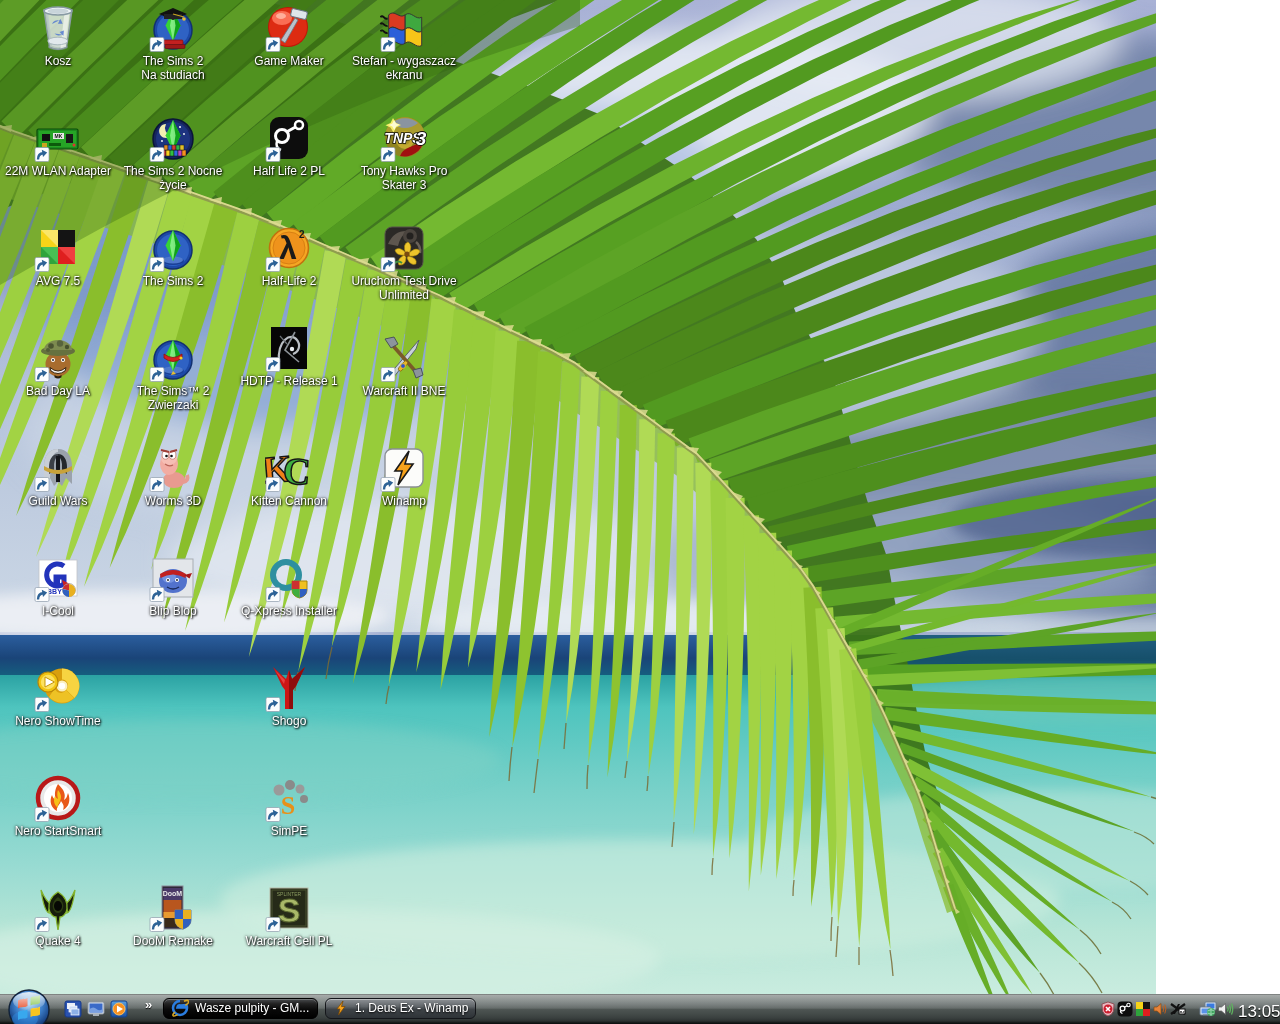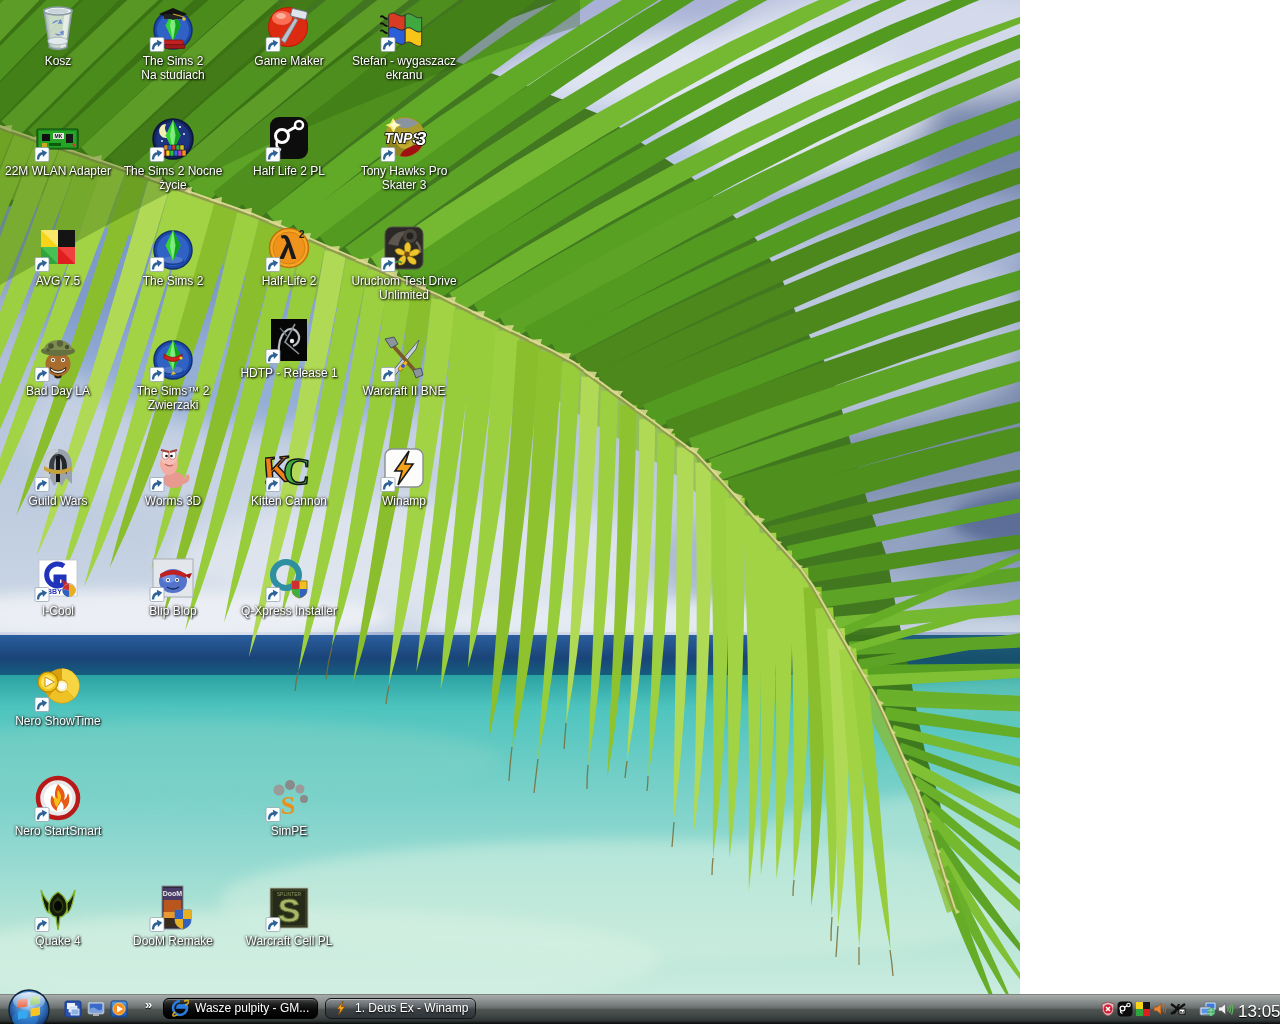--- a/index.html
+++ b/index.html
@@ -1,15 +1,15 @@
 <!DOCTYPE html>
 <html><head><meta charset="utf-8"><style>
 * { margin:0; padding:0; box-sizing:border-box; }
 html,body { width:1280px; height:1024px; overflow:hidden; font-family:"Liberation Sans", sans-serif; }
-#desk { position:absolute; left:0; top:0; width:1020px; height:994px; overflow:hidden; background:#9dabd0; }
+#desk { position:absolute; left:0; top:0; width:1156px; height:994px; overflow:hidden; background:#9dabd0; }
 #desk > svg.bg { position:absolute; left:0; top:0; }
 .cell { position:absolute; width:110px; text-align:center; }
 .ic { width:48px; height:48px; margin:4px auto 0; }
 .lb { margin-top:3px; font-size:12px; line-height:13.5px; color:#fff;
       text-shadow:1px 1px 2px #000, 0 0 3px #000; }
 #bar { position:absolute; left:0; top:994px; width:1280px; height:30px;
   background:linear-gradient(to bottom,#454a49 0,#8e9492 1.5px,#838a88 15%,#6f7675 35%,#606765 48%,#4d5452 52%,#454c4a 65%,#3a403f 80%,#2c3231 90%,#141817 96%,#0b0d0d 100%); }
 #bar .sheen { position:absolute; left:0; top:0; width:100%; height:14px;
   background:linear-gradient(to bottom, rgba(255,255,255,0.22), rgba(255,255,255,0.03)); }
 .ql { position:absolute; top:6px; }
@@ -555,21 +555,21 @@
           <polygon points="24,6 26.5,21.5 24,37 21,21.5" fill="#8af08a" opacity="0.9"></polygon>
           <path d="M15,20 Q24,27 33,20 L33,24 Q24,31 15,24 Z" fill="#d42020" stroke="#8e1010" stroke-width="0.8"></path>
           <circle cx="32" cy="24" r="1.6" fill="#f5d020"></circle>
           <path d="M24,37 l3,3 l-5,1 z" fill="#e8c030"></path>
           <rect x="1" y="33.5" width="14" height="14" rx="1.5" fill="#fcfdfe" stroke="#8e9cac" stroke-width="0.7"></rect>
           <path d="M4,45.5 Q4,39.5 9.2,39.2" fill="none" stroke="#2d6296" stroke-width="2.4"></path>
           <path d="M7.8,35.8 L13.2,38.6 L9,43 Z" fill="#2d6296"></path>
         </svg></div>
       <div class="lb">The Sims™  2<br>Zwierzaki</div>
     </div>
-<div class="cell" style="left:234px;top:312px">
+<div class="cell" style="left:234px;top:320px">
       <div class="ic"><svg width="48" height="48" viewBox="0 0 48 48">
           <rect x="6" y="3" width="36" height="42" fill="#060606"></rect>
           <path d="M14,38 C12,16 26,8 32,16 C36,21 34,28 28,30" fill="none" stroke="#b9bec4" stroke-width="2.2"></path>
           <path d="M30,8 L20,26 L34,38" fill="none" stroke="#8c9298" stroke-width="1.6"></path>
           <circle cx="27" cy="25" r="2.2" fill="#e8ecf0"></circle>
           <path d="M15,12 L22,20" stroke="#6a7076" stroke-width="1.2"></path>
           <rect x="1" y="33.5" width="14" height="14" rx="1.5" fill="#fcfdfe" stroke="#8e9cac" stroke-width="0.7"></rect>
           <path d="M4,45.5 Q4,39.5 9.2,39.2" fill="none" stroke="#2d6296" stroke-width="2.4"></path>
           <path d="M7.8,35.8 L13.2,38.6 L9,43 Z" fill="#2d6296"></path>
         </svg></div>
@@ -701,20 +701,31 @@
           <circle cx="28" cy="22" r="5.5" fill="#fbf0c0"></circle>
           <circle cx="28" cy="22" r="3.2" fill="#fff"></circle>
           <circle cx="14" cy="18" r="10" fill="#f2c511" stroke="#b8860a" stroke-width="1.2"></circle>
           <circle cx="14" cy="18" r="7.2" fill="#fce160"></circle>
           <path d="M11,13 L20.5,18 L11,23 Z" fill="#fff" stroke="#c89608" stroke-width="1"></path>
           <rect x="1" y="33.5" width="14" height="14" rx="1.5" fill="#fcfdfe" stroke="#8e9cac" stroke-width="0.7"></rect>
           <path d="M4,45.5 Q4,39.5 9.2,39.2" fill="none" stroke="#2d6296" stroke-width="2.4"></path>
           <path d="M7.8,35.8 L13.2,38.6 L9,43 Z" fill="#2d6296"></path>
         </svg></div>
       <div class="lb">Nero ShowTime</div>
+    </div>
+<div class="cell" style="left:234px;top:660px">
+      <div class="ic"><svg width="48" height="48" viewBox="0 0 48 48">
+          <path d="M8,3 L21,15 L24,6 L27,15 L40,3 L31,22 L28,26 L28,45 L20,45 L20,26 L17,22 Z" fill="#cc1515"></path>
+          <path d="M24,6 L27,15 L40,3 L31,22 L28,26 L28,45 L24,45 Z" fill="#8e0d0d"></path>
+          <path d="M10,6 L20,16 L19,20 Z" fill="#e84040"></path>
+          <rect x="1" y="33.5" width="14" height="14" rx="1.5" fill="#fcfdfe" stroke="#8e9cac" stroke-width="0.7"></rect>
+          <path d="M4,45.5 Q4,39.5 9.2,39.2" fill="none" stroke="#2d6296" stroke-width="2.4"></path>
+          <path d="M7.8,35.8 L13.2,38.6 L9,43 Z" fill="#2d6296"></path>
+        </svg></div>
+      <div class="lb">Shogo</div>
     </div>
 <div class="cell" style="left:3px;top:770px">
       <div class="ic"><svg width="48" height="48" viewBox="0 0 48 48">
           <circle cx="24" cy="24" r="20" fill="#e8e8e8" stroke="#b81818" stroke-width="4.5"></circle>
           <circle cx="24" cy="24" r="14" fill="#fff"></circle>
           <path d="M24,10 C30,16 32,20 30,26 C33,24 33,22 34,19 C37,26 35,33 29,36 C31,31 28,29 27,27 C26,31 22,32 23,37 C17,34 15,27 18,21 C19,24 20,25 22,26 C20,20 21,15 24,10 Z" fill="#e85818"></path>
           <path d="M24,16 C27,20 28,23 26,27 C25,30 23,31 24,34 C20,31 19,26 21,22 C22,24 23,24 24,25 C23,21 23,19 24,16 Z" fill="#f7c018"></path>
           <rect x="1" y="33.5" width="14" height="14" rx="1.5" fill="#fcfdfe" stroke="#8e9cac" stroke-width="0.7"></rect>
           <path d="M4,45.5 Q4,39.5 9.2,39.2" fill="none" stroke="#2d6296" stroke-width="2.4"></path>
           <path d="M7.8,35.8 L13.2,38.6 L9,43 Z" fill="#2d6296"></path>

